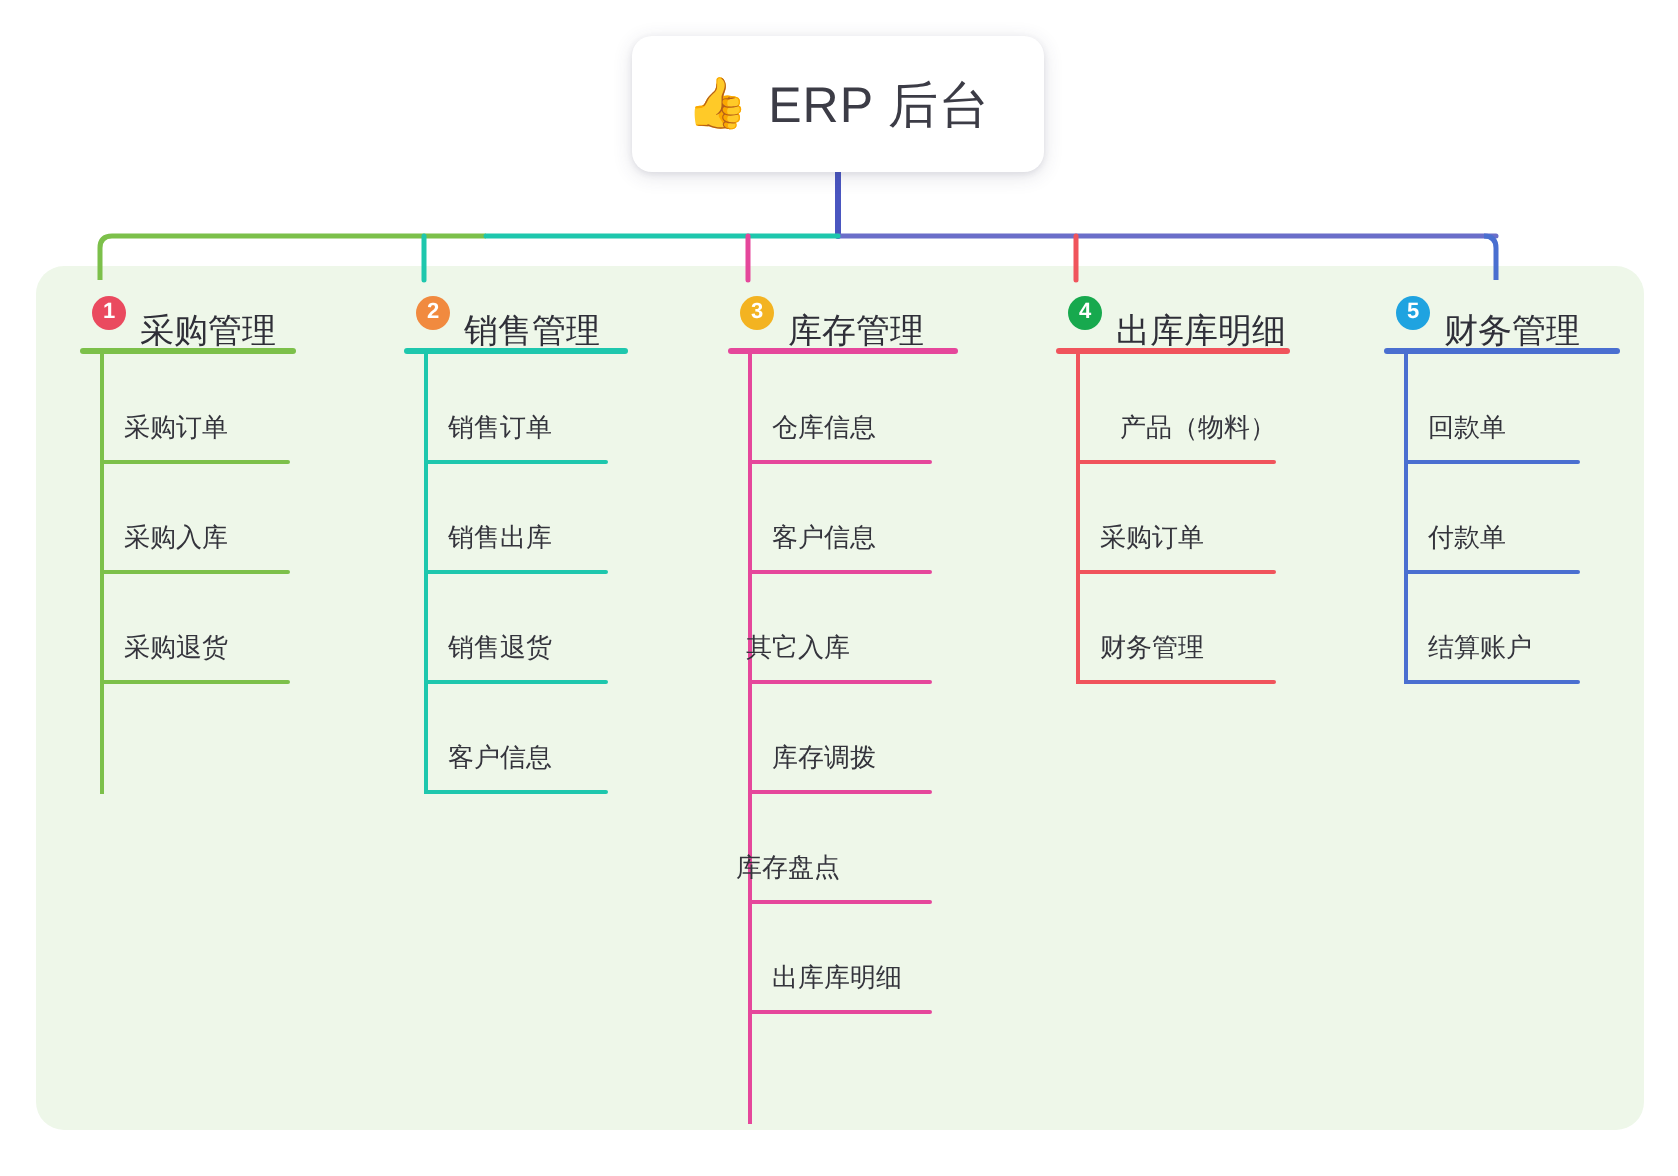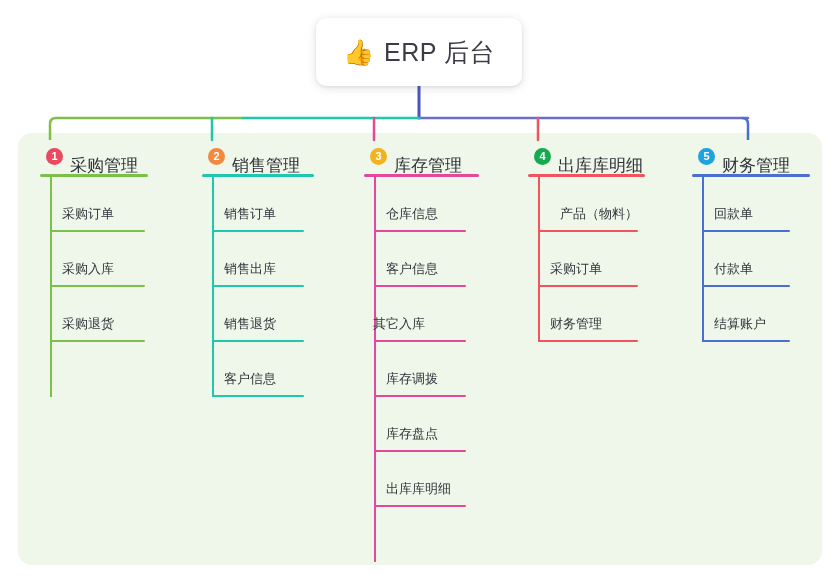--- a/index.html
+++ b/index.html
@@ -157,21 +157,21 @@
           </div>
           <div class="item">
             <span class="item-label" style="left: 9px;">其它入库</span>
             <div class="item-rule" style="background: rgb(229, 71, 155); left: 10px; width: 92px;"></div>
           </div>
           <div class="item">
             <span class="item-label" style="left: 22px; margin-top: 28px;">库存调拨</span>
             <div class="item-rule" style="background: rgb(229, 71, 155); left: 10px; width: 92px;"></div>
           </div>
           <div class="item">
-            <span class="item-label" style="left: 22px;">库存盘点</span>
+            <span class="item-label" style="left: 4px;">库存盘点</span>
             <div class="item-rule" style="background: rgb(229, 71, 155); left: 10px; width: 92px;"></div>
           </div>
           <div class="item">
             <span class="item-label" style="left: 22px;">出库库明细</span>
             <div class="item-rule" style="background: rgb(229, 71, 155); left: 10px; width: 92px;"></div>
           </div>
         </div>
       </div>
       <div class="col" style="left: 528px; width: 150px;">
         <div class="col-head">

